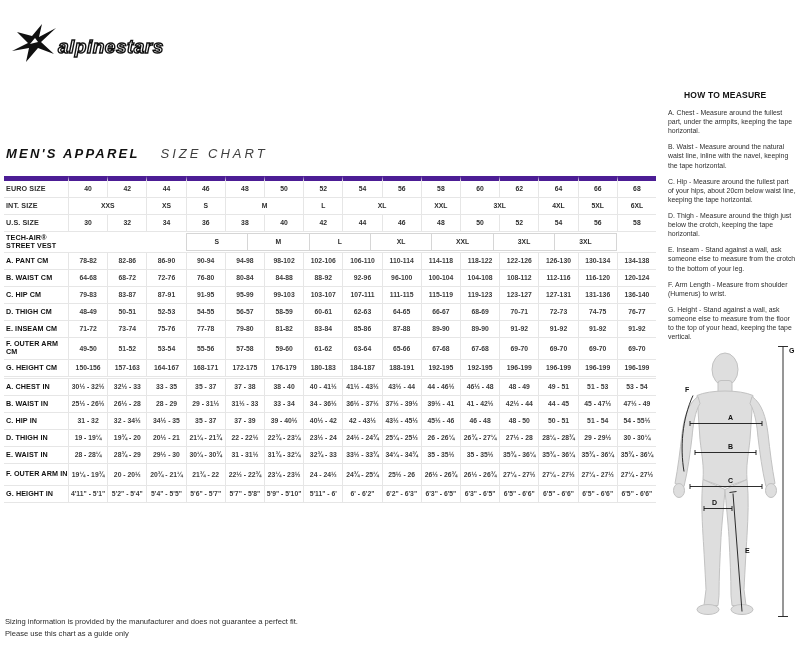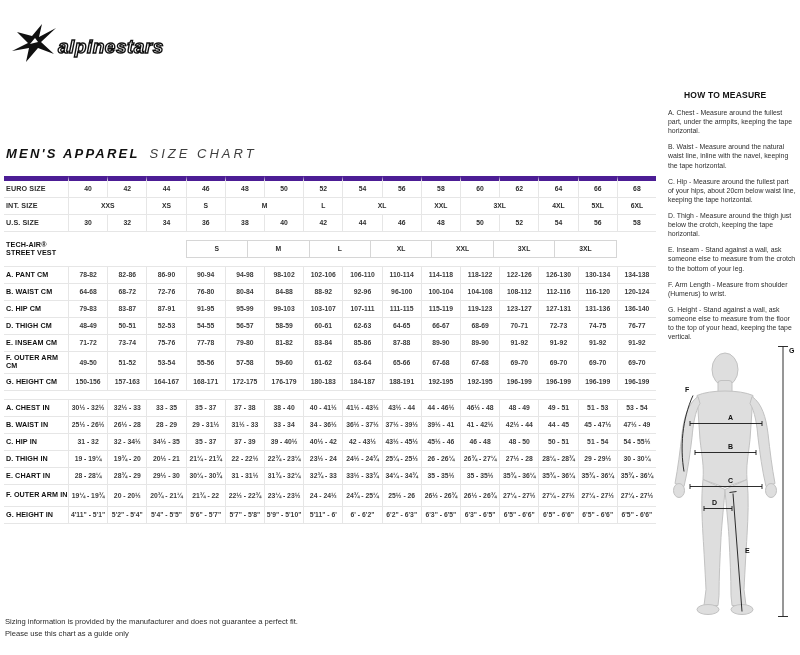--- a/index.html
+++ b/index.html
@@ -3,25 +3,25 @@
 <meta charset="utf-8">
 <style>
   html,body{margin:0;padding:0;}
   body{width:800px;height:655px;position:relative;background:#fff;overflow:hidden;
        font-family:"Liberation Sans",sans-serif;-webkit-font-smoothing:antialiased;}
   
   .logo{position:absolute;left:8px;top:20px;width:170px;height:48px;}
   
   .title{position:absolute;left:6px;top:146px;font-style:italic;font-size:13px;white-space:nowrap;}
   .title .t1{font-weight:700;letter-spacing:2.2px;color:#111;}
-  .title .t2{font-weight:400;letter-spacing:3px;color:#3f3f3f;margin-left:10px;}
+  .title .t2{font-weight:400;letter-spacing:3px;color:#3f3f3f;margin-left:21px;}
   
   .size-table{position:absolute;left:4px;top:176px;width:652px;}
   .trow{display:grid;grid-template-columns:64px repeat(15,1fr);}
-  .trow.gap{margin-top:8px;}
+  .trow.gap{margin-top:1px;}
   .cell{display:flex;align-items:center;justify-content:center;text-align:center;
         font-size:6.8px;color:#3c3c3c;font-weight:600;min-height:14px;padding:1px 0;
         border-left:1px solid #e6e6e6;border-bottom:1px solid #e6e6e6;line-height:1.1;}
   .trow:first-child .cell{border-top:5px solid #4c1d95;}
   .trow.gap .cell{border-top:1px solid #e6e6e6;}
   .rlabel{justify-content:flex-start;text-align:left;font-weight:bold;color:#101010;
           font-size:7.2px;border-left:none;padding-left:2px;letter-spacing:0.1px;}
   .trow.hdr .cell{font-weight:700;color:#2e2e2e;}
   .trow.tall .cell{min-height:19px;}
   .trow.boxed .cell{border:none;}
@@ -308,21 +308,21 @@
       <div class="cell dcell">24½ - 24¾</div>
       <div class="cell dcell">25¼ - 25½</div>
       <div class="cell dcell">26 - 26¼</div>
       <div class="cell dcell">26¾ - 27¼</div>
       <div class="cell dcell">27½ - 28</div>
       <div class="cell dcell">28¼ - 28¾</div>
       <div class="cell dcell">29 - 29½</div>
       <div class="cell dcell">30 - 30¼</div>
     </div>
     <div class="trow">
-      <div class="cell rlabel">E. CHART IN</div>
+      <div class="cell rlabel">E. WAIST IN</div>
       <div class="cell dcell">28 - 28¼</div>
       <div class="cell dcell">28¾ - 29</div>
       <div class="cell dcell">29½ - 30</div>
       <div class="cell dcell">30¼ - 30¾</div>
       <div class="cell dcell">31 - 31½</div>
       <div class="cell dcell">31¾ - 32¼</div>
       <div class="cell dcell">32¾ - 33</div>
       <div class="cell dcell">33½ - 33¾</div>
       <div class="cell dcell">34¼ - 34¾</div>
       <div class="cell dcell">35 - 35½</div>

